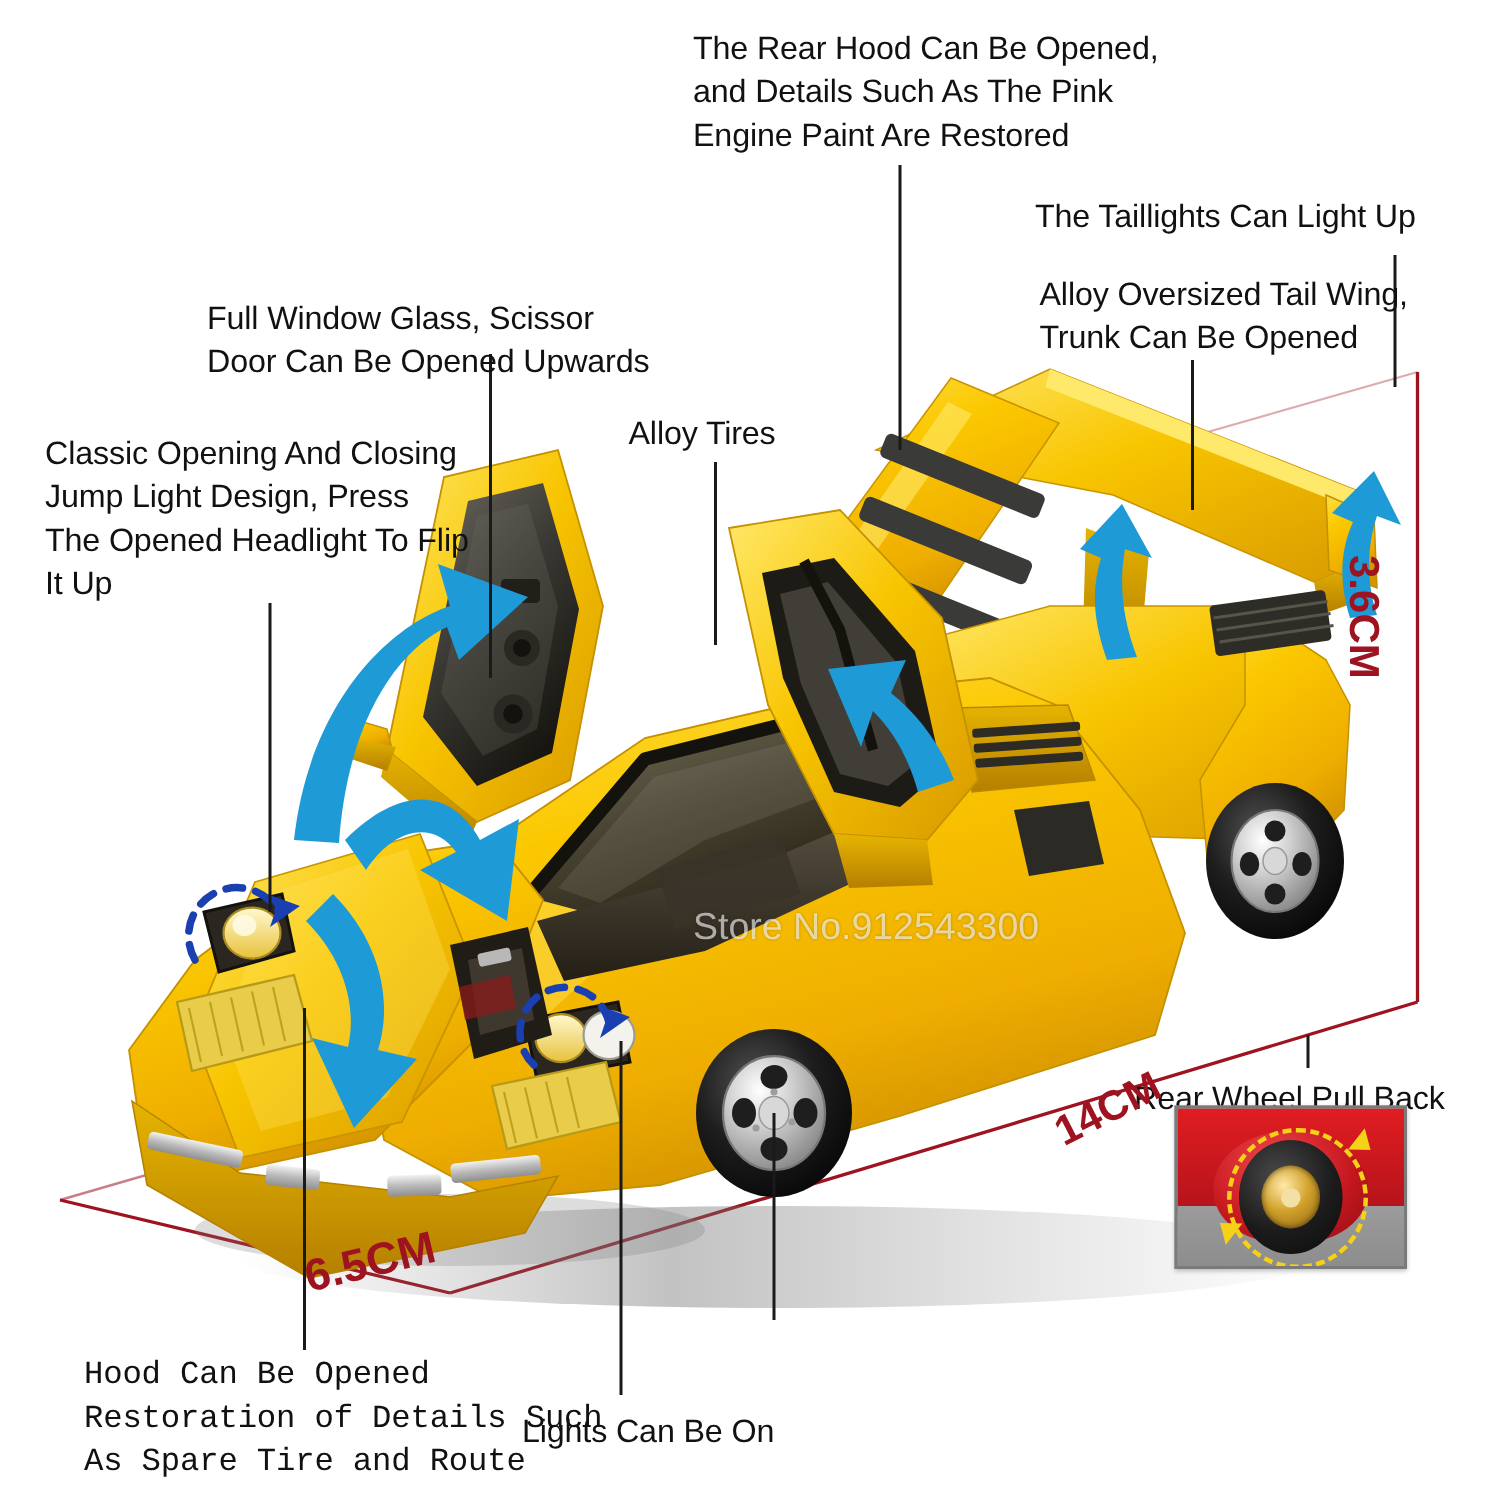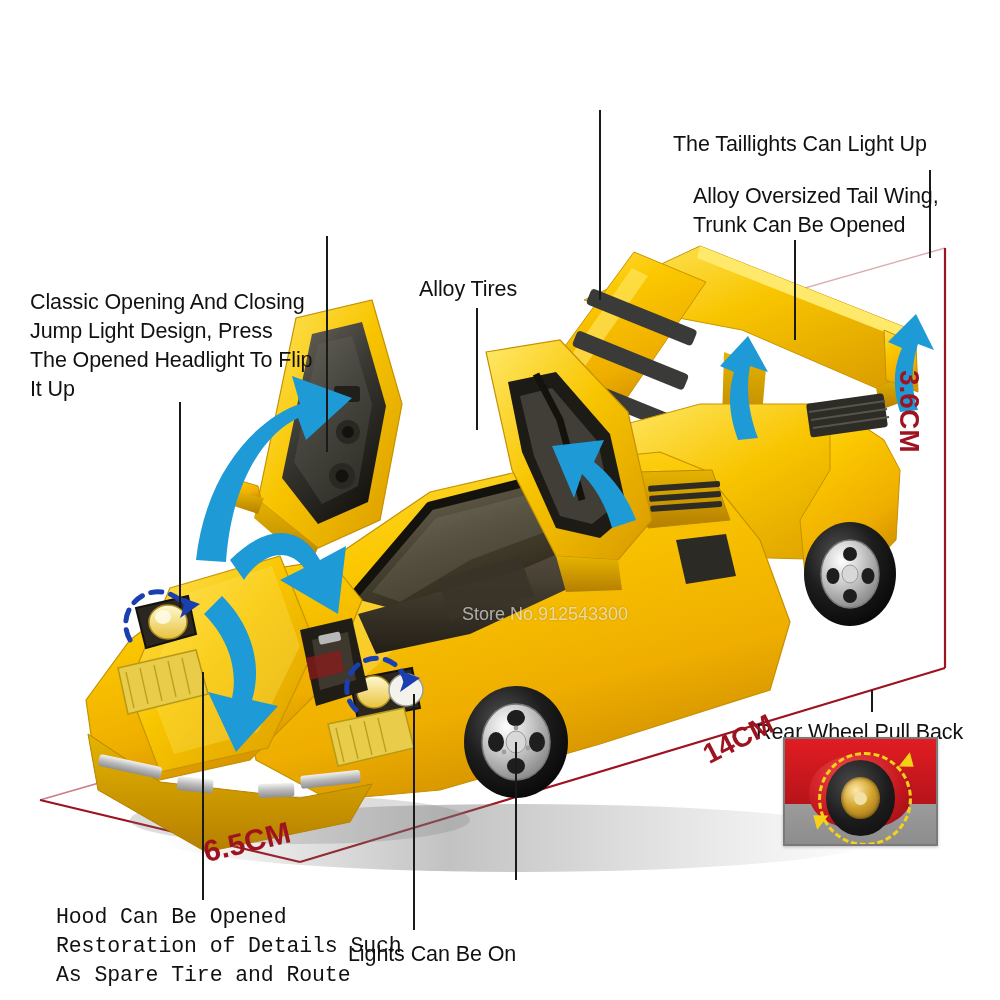--- a/index.html
+++ b/index.html
@@ -47,21 +47,21 @@
     font-size:28px;
     left:925px;top:370px;
     transform:rotate(90deg);
     transform-origin:left top;
   }
 
   
   #watermark{
     position:absolute;
     left:462px;top:604px;
-    font-size:18px;
+    font-size:25px;
     color:rgba(255,255,255,0.62);
     font-family:"Liberation Sans", sans-serif;
     text-shadow:0 0 2px rgba(0,0,0,0.25);
     pointer-events:none;
     white-space:pre;
   }
 
   
   #inset{
     position:absolute;
@@ -389,26 +389,31 @@
       <line x1="872" y1="690" x2="872" y2="712"></line>
 
       <line x1="203" y1="672" x2="203" y2="900"></line>
 
       <line x1="414" y1="694" x2="414" y2="930"></line>
 
       <line x1="516" y1="742" x2="516" y2="880"></line>
     </g>
   </svg>
 
-
-  <div class="label" style="left:673px;top:130px;">The Taillights Can Light Up</div>
+  <div class="label" style="left:462px;top:18px;">The Rear Hood Can Be Opened,
+and Details Such As The Pink
+Engine Paint Are Restored</div>
+
+  <div class="label" style="left:690px;top:130px;">The Taillights Can Light Up</div>
 
   <div class="label" style="left:693px;top:182px;">Alloy Oversized Tail Wing,
 Trunk Can Be Opened</div>
 
+  <div class="label" style="left:138px;top:198px;">Full Window Glass, Scissor
+Door Can Be Opened Upwards</div>
 
   <div class="label" style="left:419px;top:275px;">Alloy Tires</div>
 
   <div class="label" style="left:30px;top:288px;">Classic Opening And Closing
 Jump Light Design, Press
 The Opened Headlight To Flip
 It Up</div>
 
   <div class="label" style="left:756px;top:700px;margin-top:18px;">Rear Wheel Pull Back</div>
 

